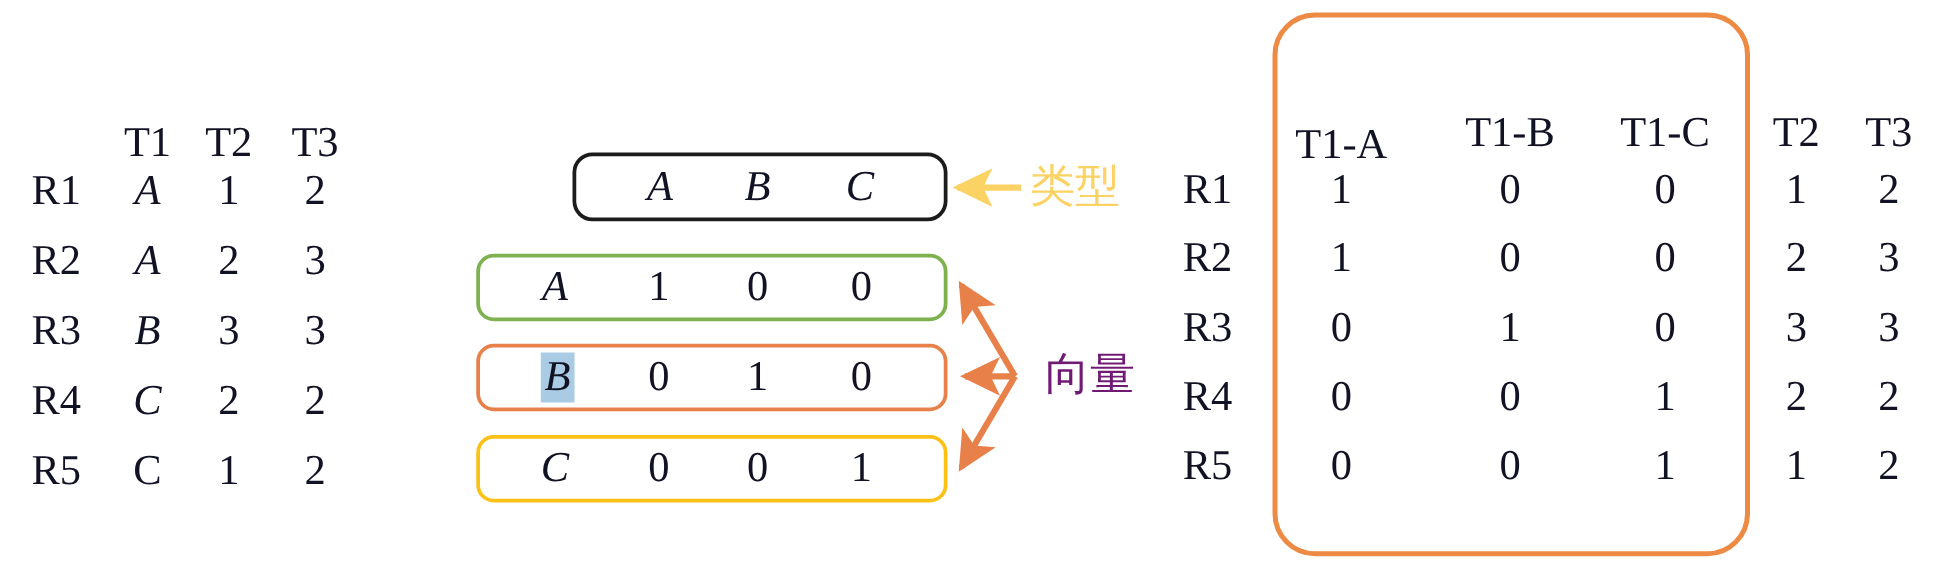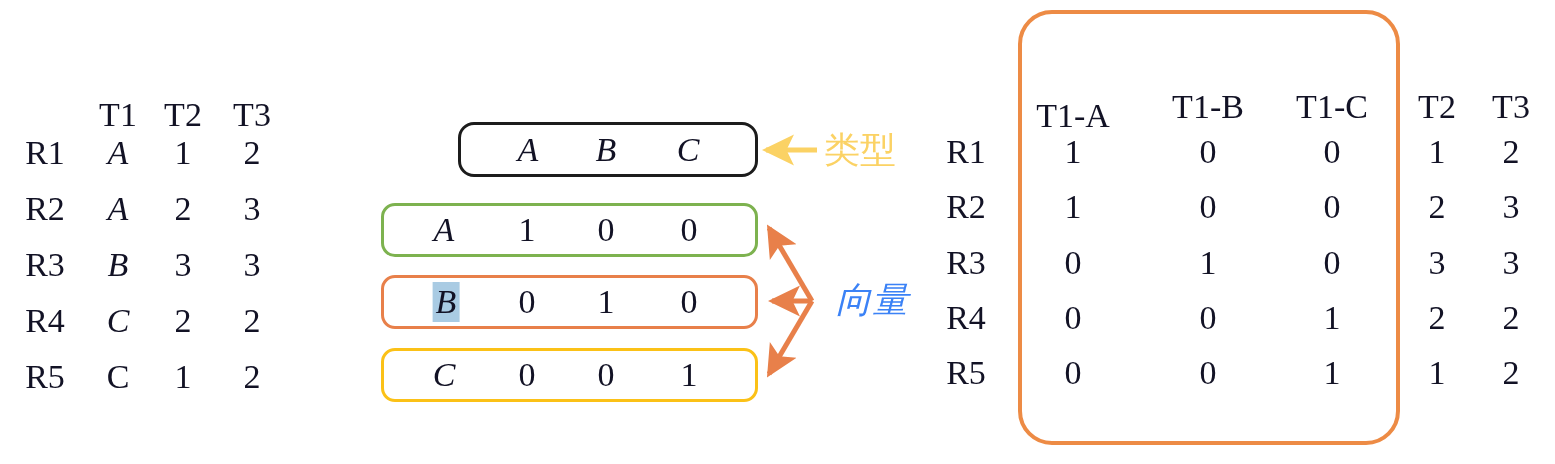--- a/index.html
+++ b/index.html
@@ -67,23 +67,22 @@
     transform: translate(-50%, -50%);
     white-space: nowrap;
     font-family: "DejaVu Sans", "Liberation Sans", sans-serif;
     line-height: 1;
   }
   .label-type {
     color: #FBD264;
     font-size: 36px;
   }
   .label-vector {
-    color: #3b82f6;
+    color: #701a75;
     font-size: 36px;
-    font-style: italic;
   }
   .label-feat {
     color: #ED8B45;
     font-size: 30px;
   }
   .label-feat .bold { font-weight: bold; }
 
   svg.overlay {
     position: absolute;
     left: 0;

